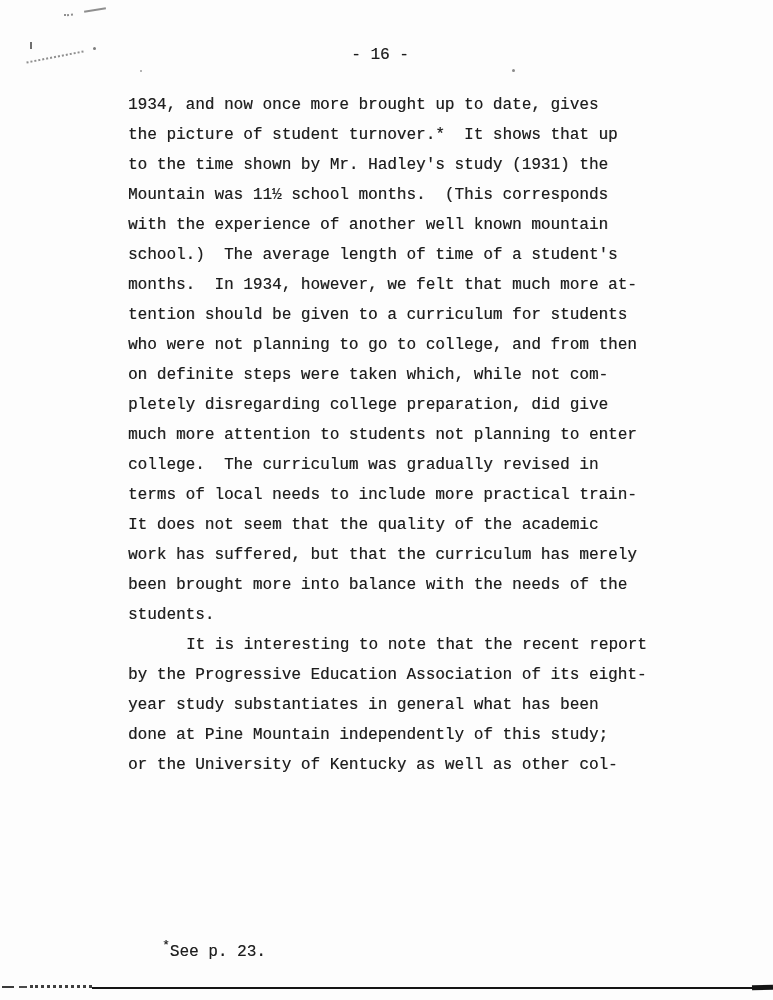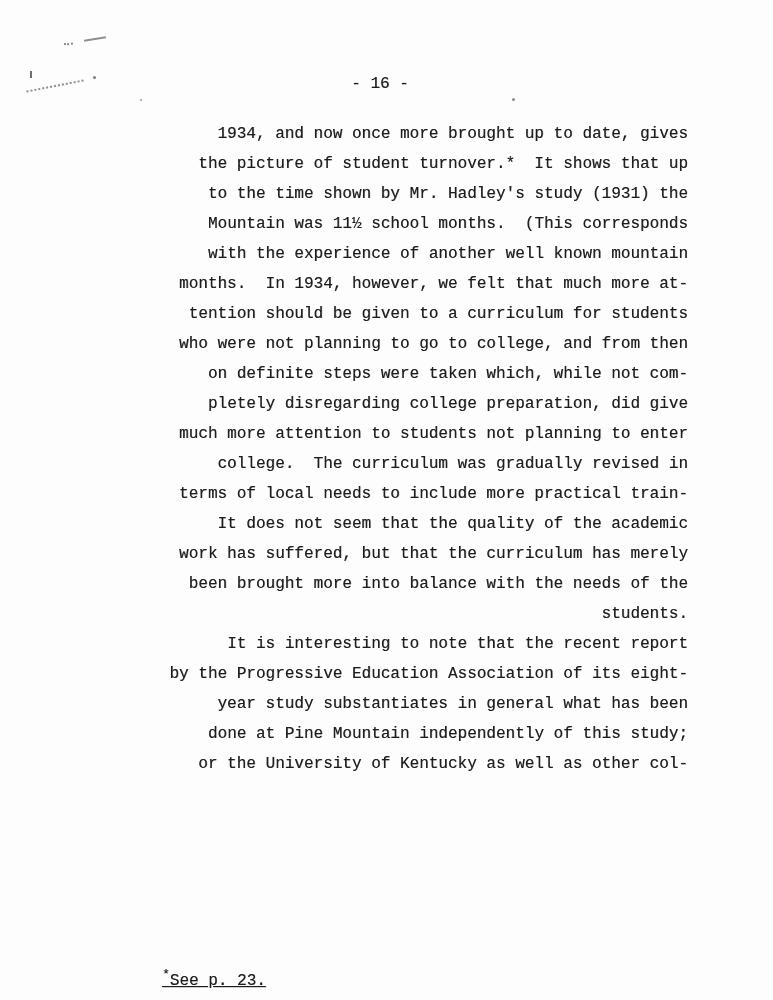--- a/index.html
+++ b/index.html
@@ -12,53 +12,50 @@
     width: 773px; height: 1000px;
     background: var(--paper);
     overflow: hidden;
   }
   .sheet {
     position: relative;
     width: 773px; height: 716px;
     background: var(--paper);
     font-family: "Liberation Mono", "DejaVu Sans Mono", monospace;
     color: var(--ink);
-    margin-top: 29px;
   }
   
   .tw {
     font-size: 16px;
     color: var(--ink);
     text-shadow: 0.4px 0.4px 0.5px rgba(40,40,40,0.55);
     letter-spacing: 0px;
   }
   .page-number {
     position: absolute;
     top: 46px; left: 320px;
     width: 120px;
     text-align: center;
     white-space: pre;
   }
   .body-text {
     position: absolute;
     top: 90px; left: 128px;
     width: 560px;
-    text-align: right;
   }
   .line {
     height: 30px;
     line-height: 30px;
     white-space: pre;
   }
   .line.indent { padding-left: 58px; font-family: Liberation Mono, monospace; }
   .footnote {
     position: absolute;
     top: 938px; left: 162px;
     white-space: pre;
-    text-decoration: underline;
   }
   .fn-marker {
     font-size: 13px;
     vertical-align: 7px;
   }
   
   .pencil { position: absolute; background: transparent; }
   .mark-a1 { left: 64px; top: 14px; width: 9px;  border-top: 2px dotted var(--pencil); transform: rotate(-6deg); }
   .mark-a2 { left: 84px; top: 9px;  width: 22px; border-top: 2px solid var(--pencil); transform: rotate(-9deg); }
   .mark-b  { left: 30px; top: 42px; width: 2px; height: 7px; background: #6f6f6f; }
@@ -88,20 +85,21 @@
   <div class="pencil mark-f"></div>
 
   <div class="page-number tw">- 16 -</div>
 
   <div class="body-text tw">
       <div class="line">1934, and now once more brought up to date, gives</div>
       <div class="line">the picture of student turnover.*  It shows that up</div>
       <div class="line">to the time shown by Mr. Hadley's study (1931) the</div>
       <div class="line">Mountain was 11½ school months.  (This corresponds</div>
       <div class="line">with the experience of another well known mountain</div>
+      <div class="line">school.)  The average length of time of a student's</div>
       <div class="line">months.  In 1934, however, we felt that much more at-</div>
       <div class="line">tention should be given to a curriculum for students</div>
       <div class="line">who were not planning to go to college, and from then</div>
       <div class="line">on definite steps were taken which, while not com-</div>
       <div class="line">pletely disregarding college preparation, did give</div>
       <div class="line">much more attention to students not planning to enter</div>
       <div class="line">college.  The curriculum was gradually revised in</div>
       <div class="line">terms of local needs to include more practical train-</div>
       <div class="line">It does not seem that the quality of the academic</div>
       <div class="line">work has suffered, but that the curriculum has merely</div>

